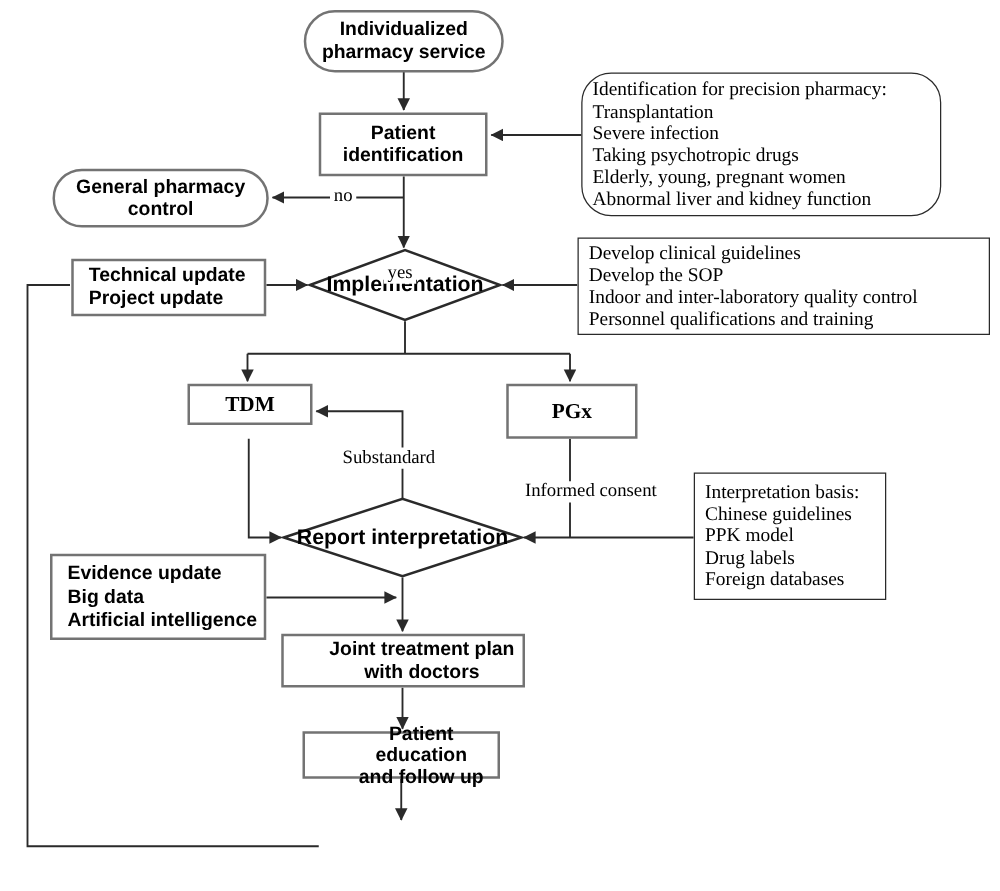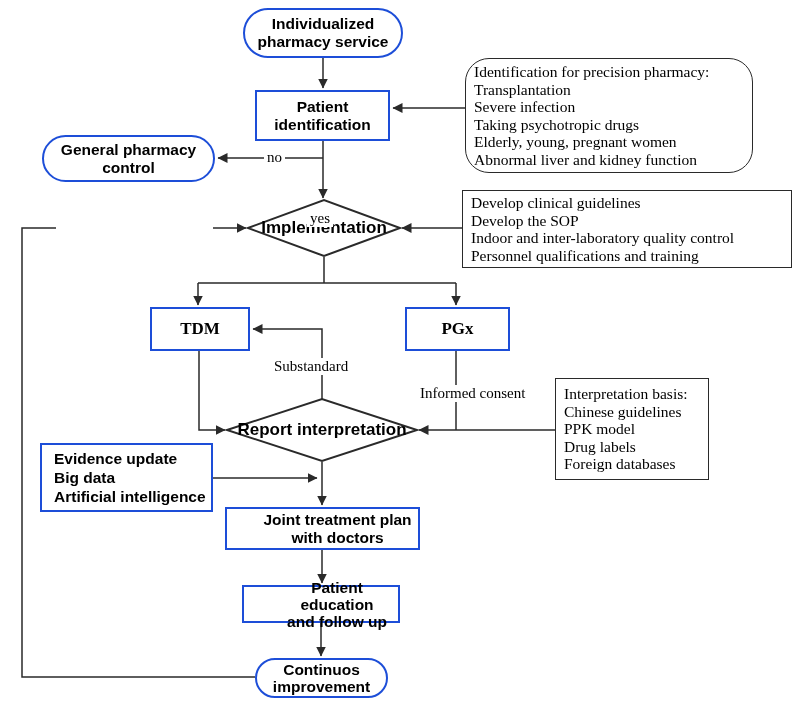--- a/index.html
+++ b/index.html
@@ -10,21 +10,21 @@
     background: #ffffff;
     font-family: "Liberation Sans", sans-serif;
     color: #000000;
     overflow: hidden;
   }
   .layer { position: absolute; left: 0; top: 0; }
   .node {
     position: absolute;
     box-sizing: border-box;
     background: #ffffff;
-    border: 2px solid #1d4ed8;
+    border: 2px solid #737373;
     display: flex;
     align-items: center;
     justify-content: center;
     text-align: center;
     font-weight: bold;
     font-size: 15.5px;
     line-height: 18px;
     white-space: pre-line;
   }
   .stadium { border-radius: 26px; }
@@ -128,31 +128,33 @@
 Transplantation
 Severe infection
 Taking psychotropic drugs
 Elderly, young, pregnant women
 Abnormal liver and kidney function</span>
   </div>
 
   <div class="node stadium" style="left:42px; top:135px; width:173px; height:47px;">General pharmacy
 control</div>
 
+  <div class="node left-align" style="left:57px; top:207px; width:156px; height:46px;">Technical update
+Project update</div>
 
   <div class="diamond-label" style="left:248px; top:200px; width:152px; height:56px;">Implementation</div>
 
   <div class="annot" style="left:462px; top:190px; width:330px; height:78px;">
     <span class="inner">Develop clinical guidelines
 Develop the SOP
 Indoor and inter-laboratory quality control
 Personnel qualifications and training</span>
   </div>
 
-  <div class="node serif-node" style="left:150px; top:307px; width:100px; height:44px;">TDM</div>
+  <div class="node serif-node" style="left:150px; top:307px; width:100px; height:33px;">TDM</div>
 
   <div class="node serif-node" style="left:405px; top:307px; width:105px; height:44px;">PGx</div>
 
   <div class="edge-label" style="left:264px; top:149px;">no</div>
   <div class="edge-label" style="left:307px; top:162px;margin-top:48px;">yes</div>
   <div class="edge-label" style="left:271px; top:358px;">Substandard</div>
   <div class="edge-label" style="left:417px; top:385px;">Informed consent</div>
 
   <div class="diamond-label" style="left:227px; top:402px; width:190px; height:56px;">Report interpretation</div>
 
@@ -167,16 +169,14 @@
   <div class="node left-align" style="left:40px; top:443px; width:173px; height:69px; line-height:19px;">Evidence update
 Big data
 Artificial intelligence</div>
 
   <div class="node" style="left:225px; top:507px; width:195px; height:43px;padding-left:30px;">Joint treatment plan
 with doctors</div>
 
   <div class="node" style="left:242px; top:585px; width:158px; height:38px; line-height:17px;padding-left:32px;">Patient education
 and follow up</div>
 
-  <div class="node stadium" style="left:255px; top:658px; width:133px; height:40px; line-height:17px; border-radius:20px;">Continuos
-improvement</div>
 
 </div>
 
 </body></html>

